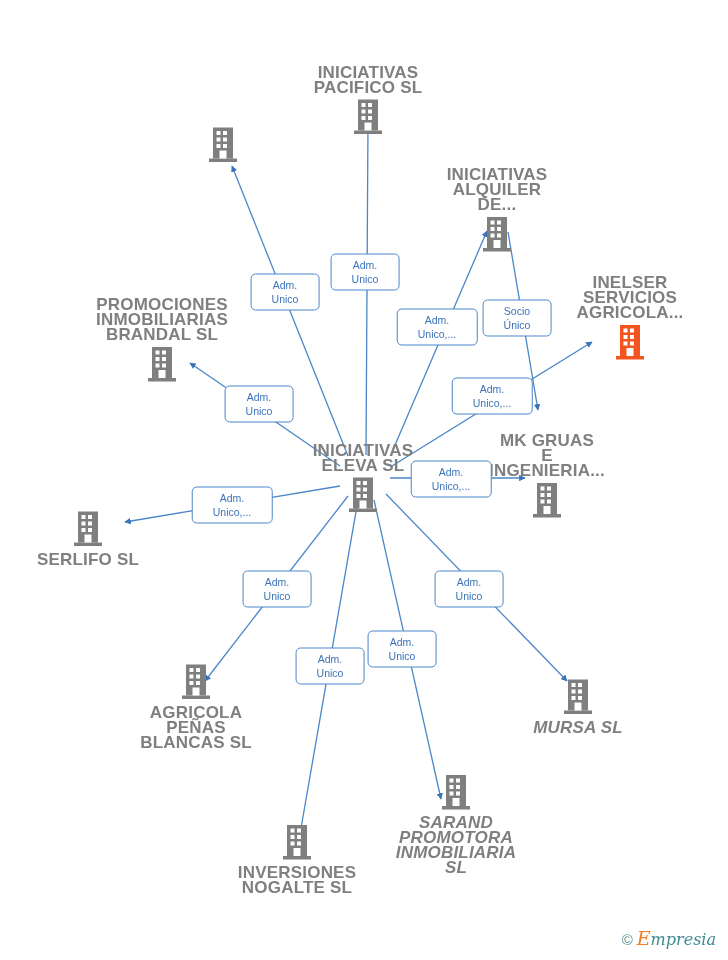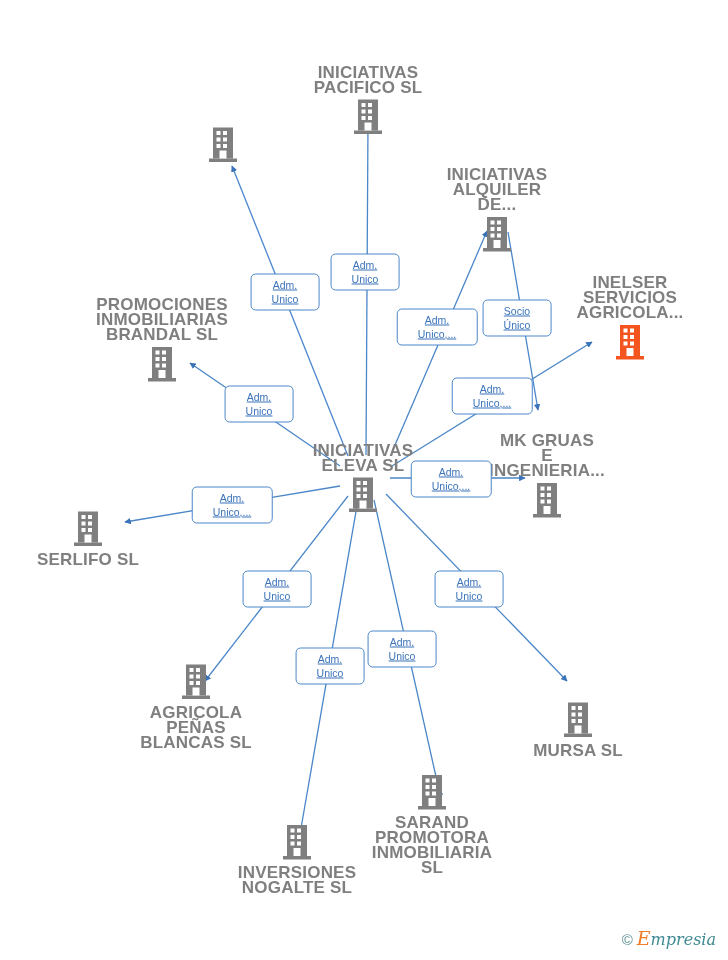--- a/index.html
+++ b/index.html
@@ -17,21 +17,20 @@
   .node .node-icon{display:block;line-height:0;}
   .node .node-icon svg{display:inline-block;}
   .node.lbl-below .node-icon{margin-bottom:4px;}
   .node.lbl-above .node-icon{margin-top:3px;}
   .edge-label{
     position:absolute;transform:translate(-50%,-50%);
     background:#ffffff;border:1px solid #4a86c8;border-radius:5px;
     color:#3b73b9;font-size:10.5px;line-height:13.5px;
     padding:4px 20px;text-align:center;white-space:pre-line;
     box-sizing:border-box;
-    text-decoration:underline;
   }
   #watermark{
     position:absolute;right:12px;bottom:12px;
     display:flex;align-items:center;gap:4px;
   }
   #watermark .wm-c{color:#5b8f95;font-size:15px;line-height:15px;}
   #watermark .wm-text{font-size:16px;line-height:16px;
     font-family:"DejaVu Serif","Liberation Serif",serif;font-style:italic;color:#3f8a93;}
   #watermark .wm-text .wm-e{color:#f07d28;font-size:19px;}
 </style>
@@ -191,35 +190,35 @@
           <rect x="10.5" y="12" width="4" height="4" fill="#ffffff"></rect>
           <rect x="17" y="12" width="4" height="4" fill="#ffffff"></rect>
           <rect x="10.5" y="18.5" width="4" height="4" fill="#ffffff"></rect>
           <rect x="17" y="18.5" width="4" height="4" fill="#ffffff"></rect>
           <rect x="13.5" y="25" width="7" height="8" fill="#ffffff"></rect>
         </svg></span>
       <span class="node-label">AGRICOLA
 PEÑAS
 BLANCAS SL</span>
     </div>
-    <div class="node lbl-below" style="left: 578px; top: 729px;">
+    <div class="node lbl-below" style="left: 578px; top: 706px; font-style: italic;">
       <span class="node-icon"><svg width="34" height="38" viewBox="0 0 34 38" aria-hidden="true">
           <rect x="7" y="2" width="20" height="31" fill="#7f7f7f"></rect>
           <rect x="3" y="33" width="28" height="3.5" fill="#7f7f7f"></rect>
           <rect x="10.5" y="5.5" width="4" height="4" fill="#ffffff"></rect>
           <rect x="17" y="5.5" width="4" height="4" fill="#ffffff"></rect>
           <rect x="10.5" y="12" width="4" height="4" fill="#ffffff"></rect>
           <rect x="17" y="12" width="4" height="4" fill="#ffffff"></rect>
           <rect x="10.5" y="18.5" width="4" height="4" fill="#ffffff"></rect>
           <rect x="17" y="18.5" width="4" height="4" fill="#ffffff"></rect>
           <rect x="13.5" y="25" width="7" height="8" fill="#ffffff"></rect>
         </svg></span>
       <span class="node-label">MURSA SL</span>
     </div>
-    <div class="node lbl-below" style="left: 432px; top: 824px;">
+    <div class="node lbl-below" style="left: 456px; top: 824px; font-style: italic;">
       <span class="node-icon"><svg width="34" height="38" viewBox="0 0 34 38" aria-hidden="true">
           <rect x="7" y="2" width="20" height="31" fill="#7f7f7f"></rect>
           <rect x="3" y="33" width="28" height="3.5" fill="#7f7f7f"></rect>
           <rect x="10.5" y="5.5" width="4" height="4" fill="#ffffff"></rect>
           <rect x="17" y="5.5" width="4" height="4" fill="#ffffff"></rect>
           <rect x="10.5" y="12" width="4" height="4" fill="#ffffff"></rect>
           <rect x="17" y="12" width="4" height="4" fill="#ffffff"></rect>
           <rect x="10.5" y="18.5" width="4" height="4" fill="#ffffff"></rect>
           <rect x="17" y="18.5" width="4" height="4" fill="#ffffff"></rect>
           <rect x="13.5" y="25" width="7" height="8" fill="#ffffff"></rect>

